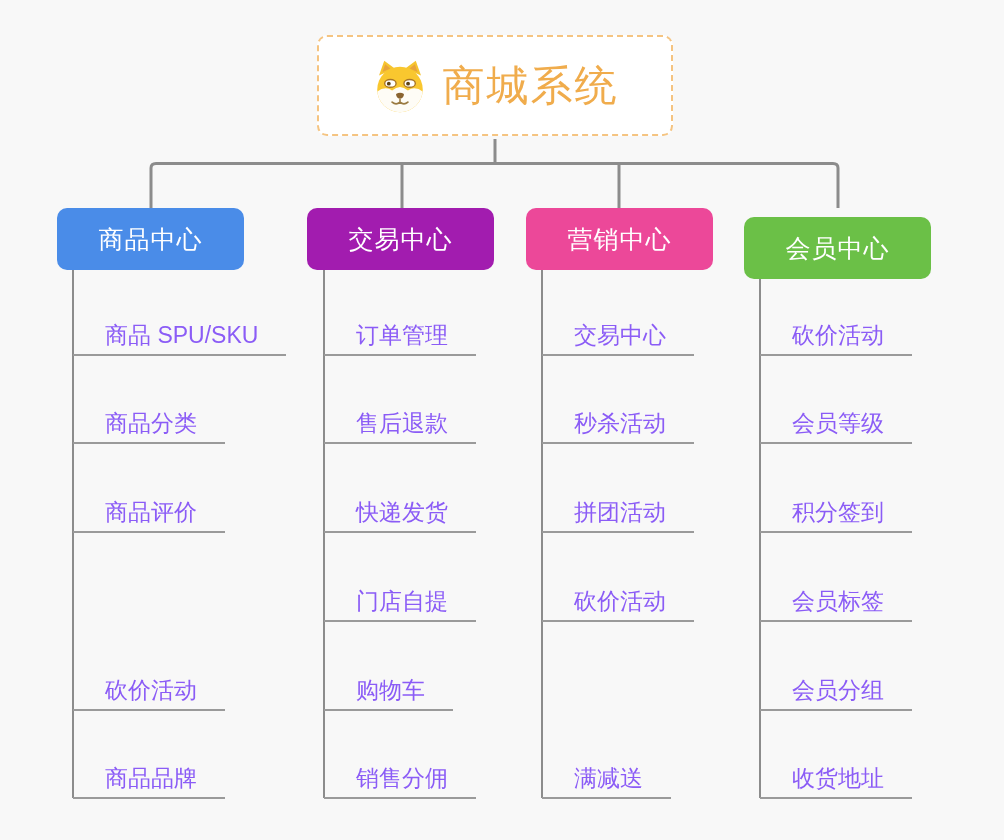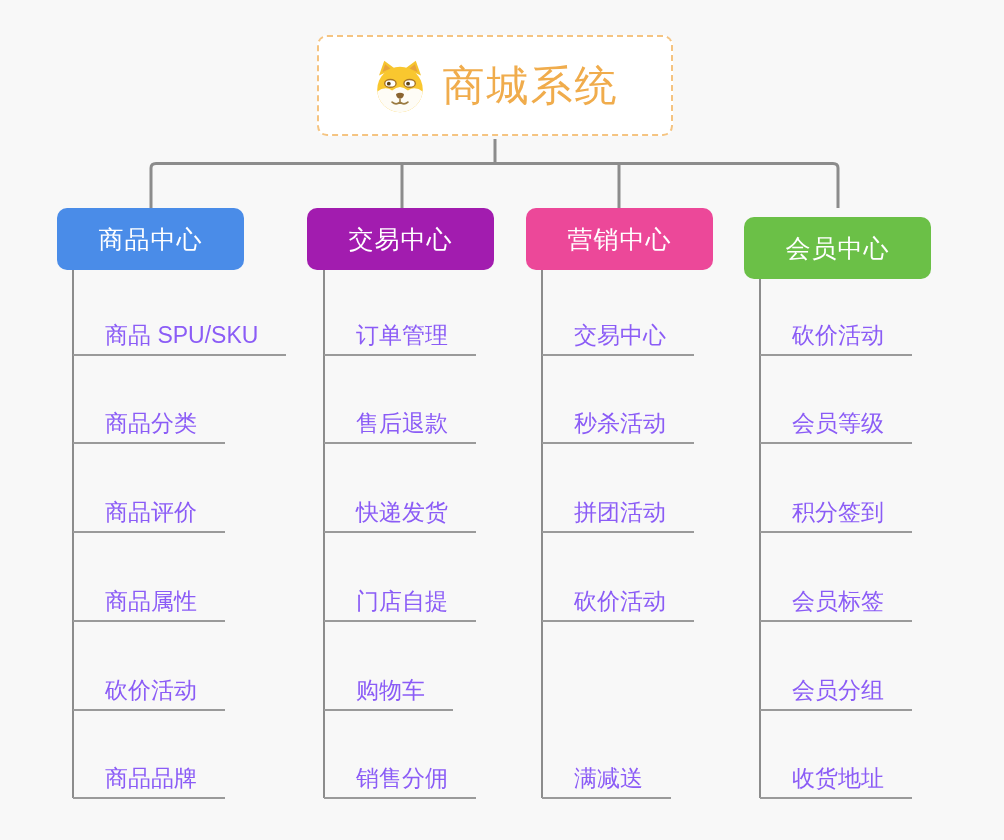--- a/index.html
+++ b/index.html
@@ -88,21 +88,20 @@
   </div>
 
   <div class="branch b0" style="background-color: rgb(74, 140, 232);">商品中心</div>
   <div class="branch b1" style="background-color: #a21caf;">交易中心</div>
   <div class="branch b2" style="background-color: #ec4899;">营销中心</div>
   <div class="branch b3" style="background-color: rgb(107, 192, 71); margin-top: 9px;">会员中心</div>
 
   <div class="leaf c0 r0">商品 SPU/SKU</div>
   <div class="leaf c0 r1">商品分类</div>
   <div class="leaf c0 r2">商品评价</div>
-  <div class="leaf c0 r3">商品属性</div>
   <div class="leaf c0 r4">砍价活动</div>
   <div class="leaf c0 r5">商品品牌</div>
 
   <div class="leaf c1 r0">订单管理</div>
   <div class="leaf c1 r1">售后退款</div>
   <div class="leaf c1 r2">快递发货</div>
   <div class="leaf c1 r3">门店自提</div>
   <div class="leaf c1 r4">购物车</div>
   <div class="leaf c1 r5">销售分佣</div>
 

